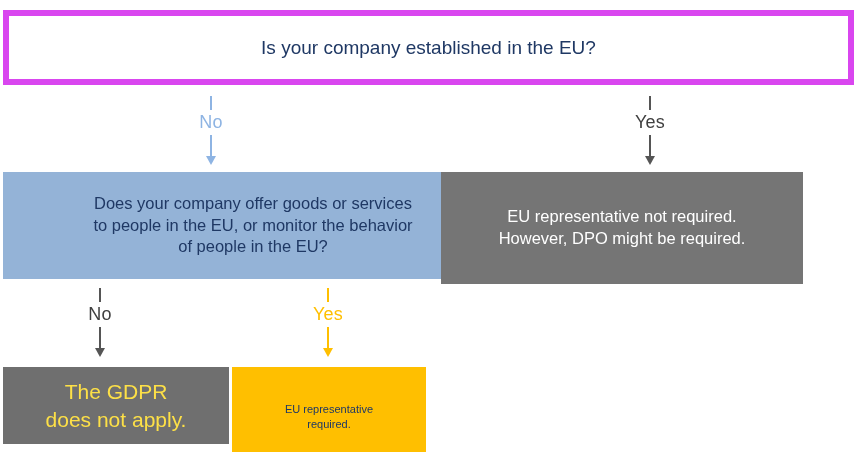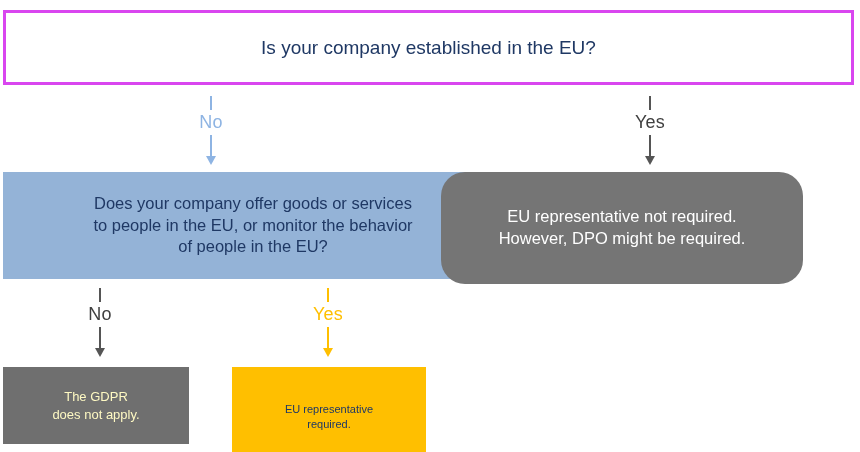--- a/index.html
+++ b/index.html
@@ -29,21 +29,21 @@
     text-align: center;
     line-height: 1.32;
   }
 
   .node-question-root {
     left: 3px;
     top: 10px;
     width: 851px;
     height: 75px;
     background: #ffffff;
-    border: 3px solid #d946ef;
+    border: 6px solid #d946ef;
     color: #1f3864;
     font-size: 19px;
   }
 
   .node-question-offer {
     left: 3px;
     top: 172px;
     width: 500px;
     height: 107px;
     background: #94b3d7;
@@ -52,31 +52,30 @@
   }
 
   .node-outcome-not-required {
     left: 441px;
     top: 172px;
     width: 362px;
     height: 112px;
     background: #757575;
     color: #ffffff;
     font-size: 16.5px;
-    border-radius: 24px;
   }
 
   .node-outcome-no-gdpr {
     left: 3px;
     top: 367px;
-    width: 186px;
+    width: 226px;
     height: 77px;
     background: #6f6f6f;
-    color: #fef9c3;
-    font-size: 13px;
+    color: #fde047;
+    font-size: 21px;
   }
 
   .node-outcome-rep-required {
     left: 232px;
     top: 367px;
     width: 194px;
     height: 100px;
     background: #ffbf00;
     color: #1f3864;
     font-size: 11px;

